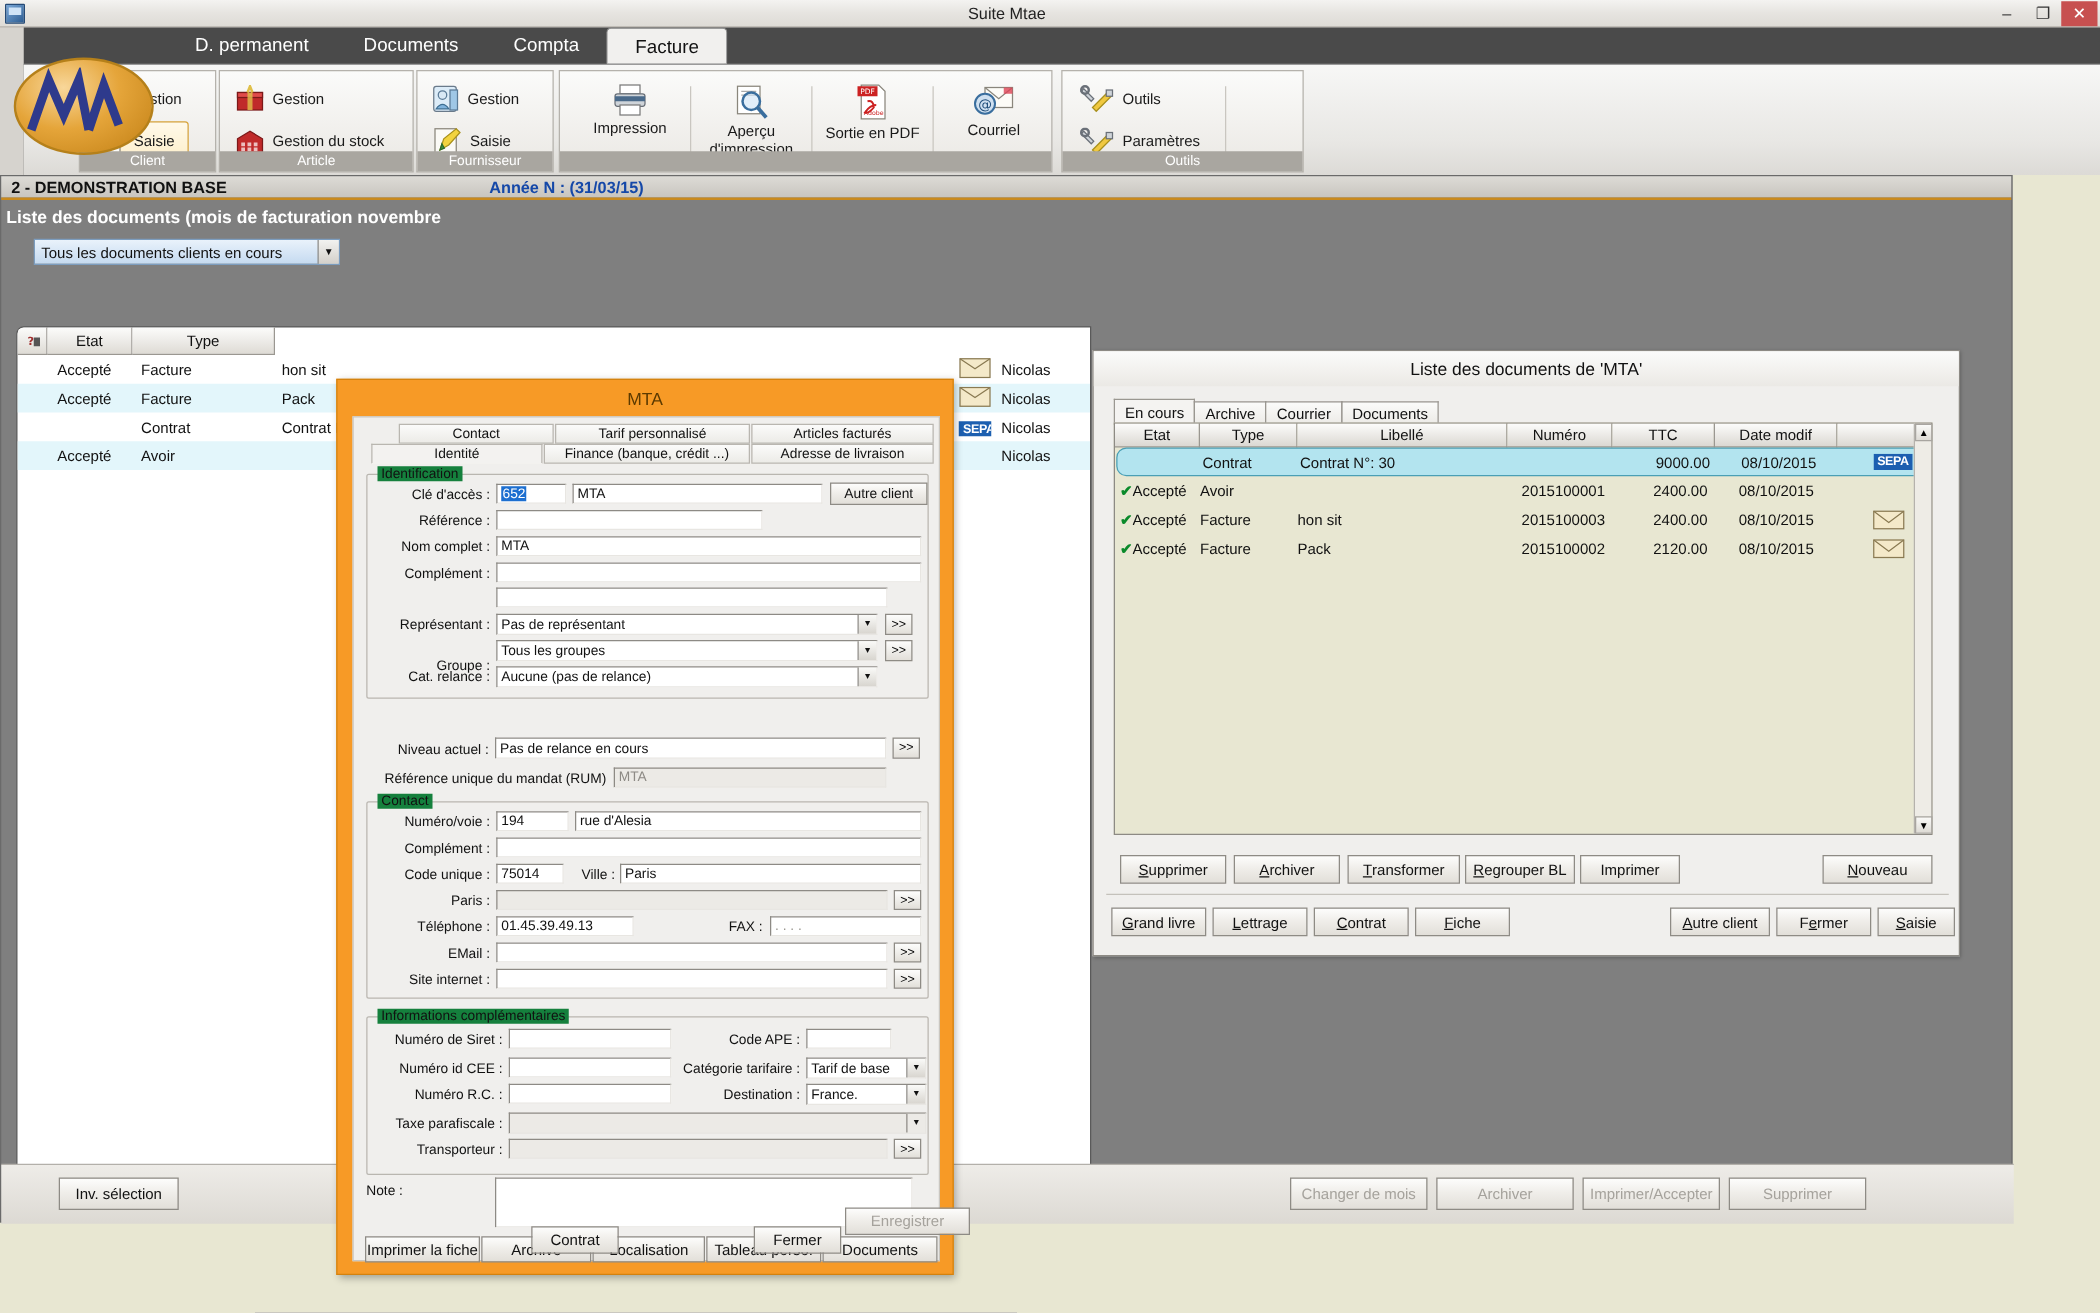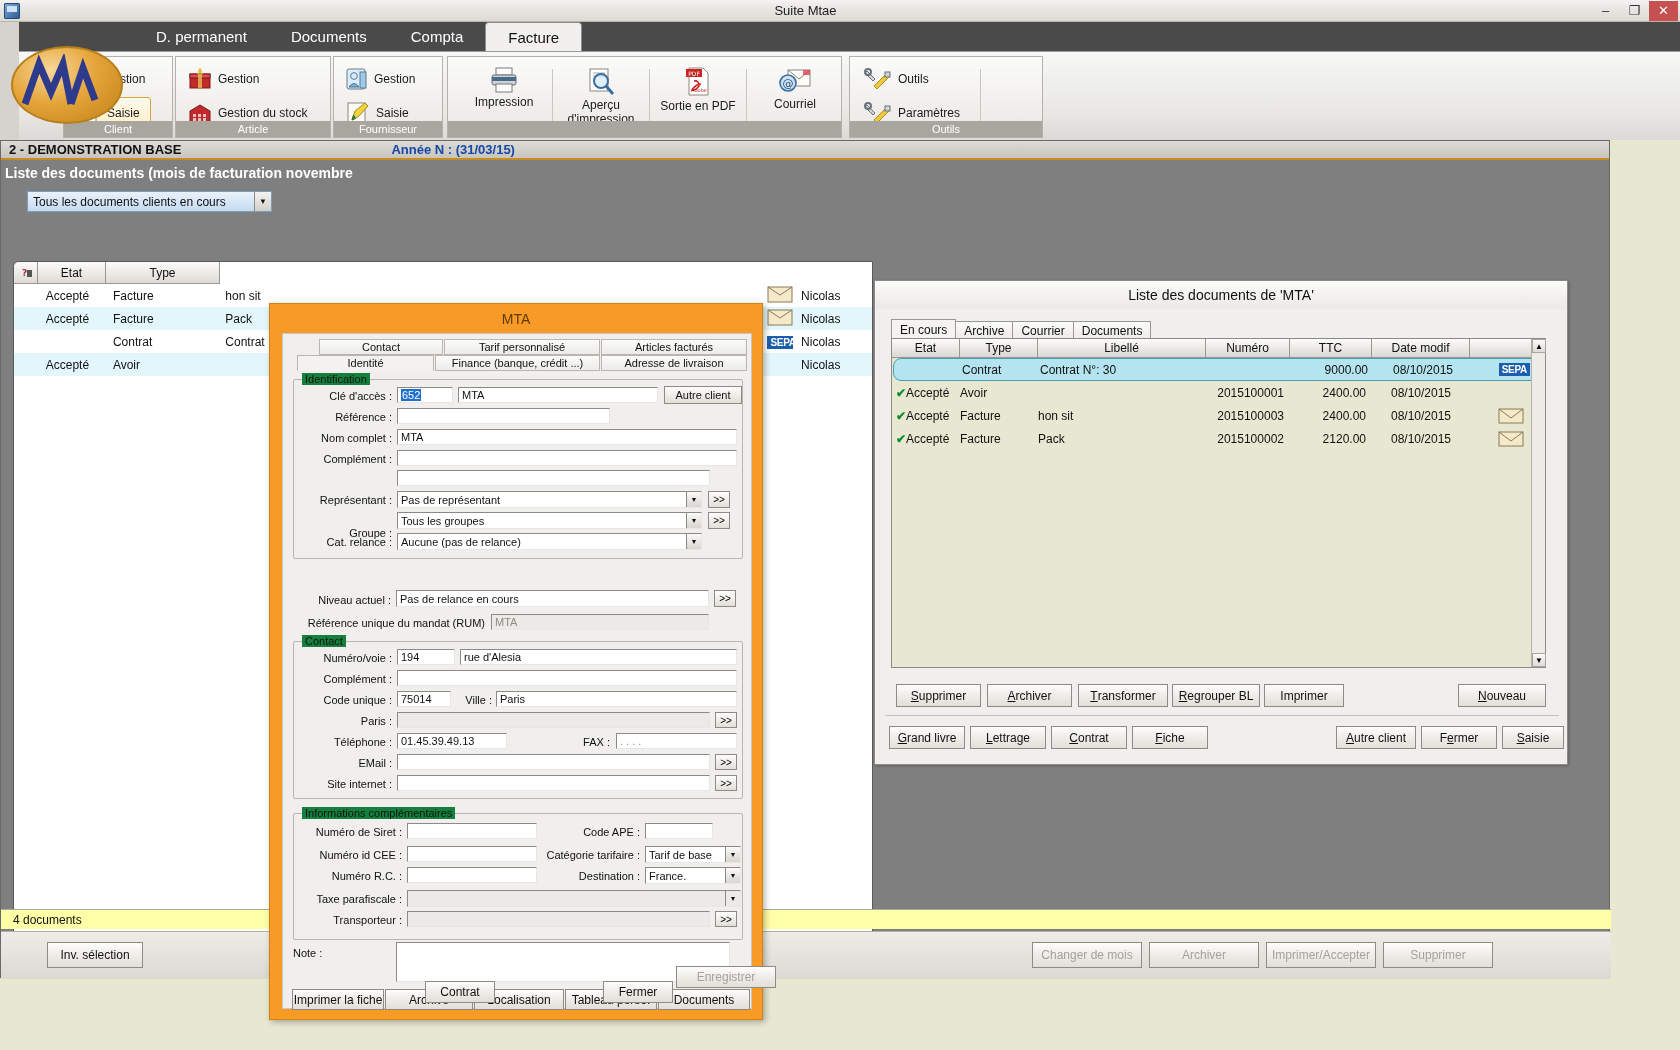--- a/index.html
+++ b/index.html
@@ -569,23 +569,20 @@
         <div class="bg-row alt">
           <div class="gc" style="width:24px;"></div>
           <div class="gc" style="width:68px;">Accepté</div>
           <div class="gc" style="width:114px;">Avoir</div>
           <div class="gc" style="width:550px;"></div>
           <div class="gc" style="width:34px;"></div>
           <div class="gc" style="width:80px;">Nicolas</div>
         </div>
       </div>
 
-      <div class="statusbar">
-        <span>4 documents</span>
-      </div>
 
       <div class="bottombar">
         <div class="btn" style="position:absolute; left:46px; top:10px; width:96px; height:26px;">Inv. sélection</div>
         <div class="btn disabled" style="position:absolute; left:1031px; top:10px; width:110px; height:26px;">Changer de mois</div>
         <div class="btn disabled" style="position:absolute; left:1148px; top:10px; width:110px; height:26px;">Archiver</div>
         <div class="btn disabled" style="position:absolute; left:1265px; top:10px; width:110px; height:26px;">Imprimer/Accepter</div>
         <div class="btn disabled" style="position:absolute; left:1382px; top:10px; width:110px; height:26px;">Supprimer</div>
       </div>
     </div>
 

